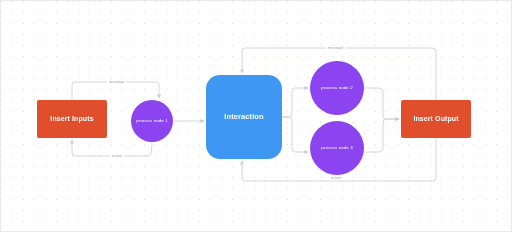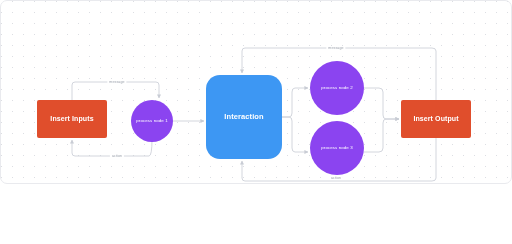--- a/index.html
+++ b/index.html
@@ -10,28 +10,28 @@
   body {
     width: 512px;
     height: 244px;
     overflow: hidden;
     font-family: "Liberation Sans", sans-serif;
   }
 
   #canvas {
     position: relative;
     width: 512px;
-    height: 184px;
+    height: 232px;
     box-sizing: border-box;
     background-color: #ffffff;
     background-image: radial-gradient(#dcdee3 0.9px, transparent 1px);
     background-size: 11px 11px;
     background-position: 6px 6px;
     border: 1px solid #e9eaee;
-    border-radius: 7px;
+    border-radius: 0;
     overflow: hidden;
   }
 
   #edge-layer {
     position: absolute;
     left: 0;
     top: 0;
     width: 512px;
     height: 244px;
   }

